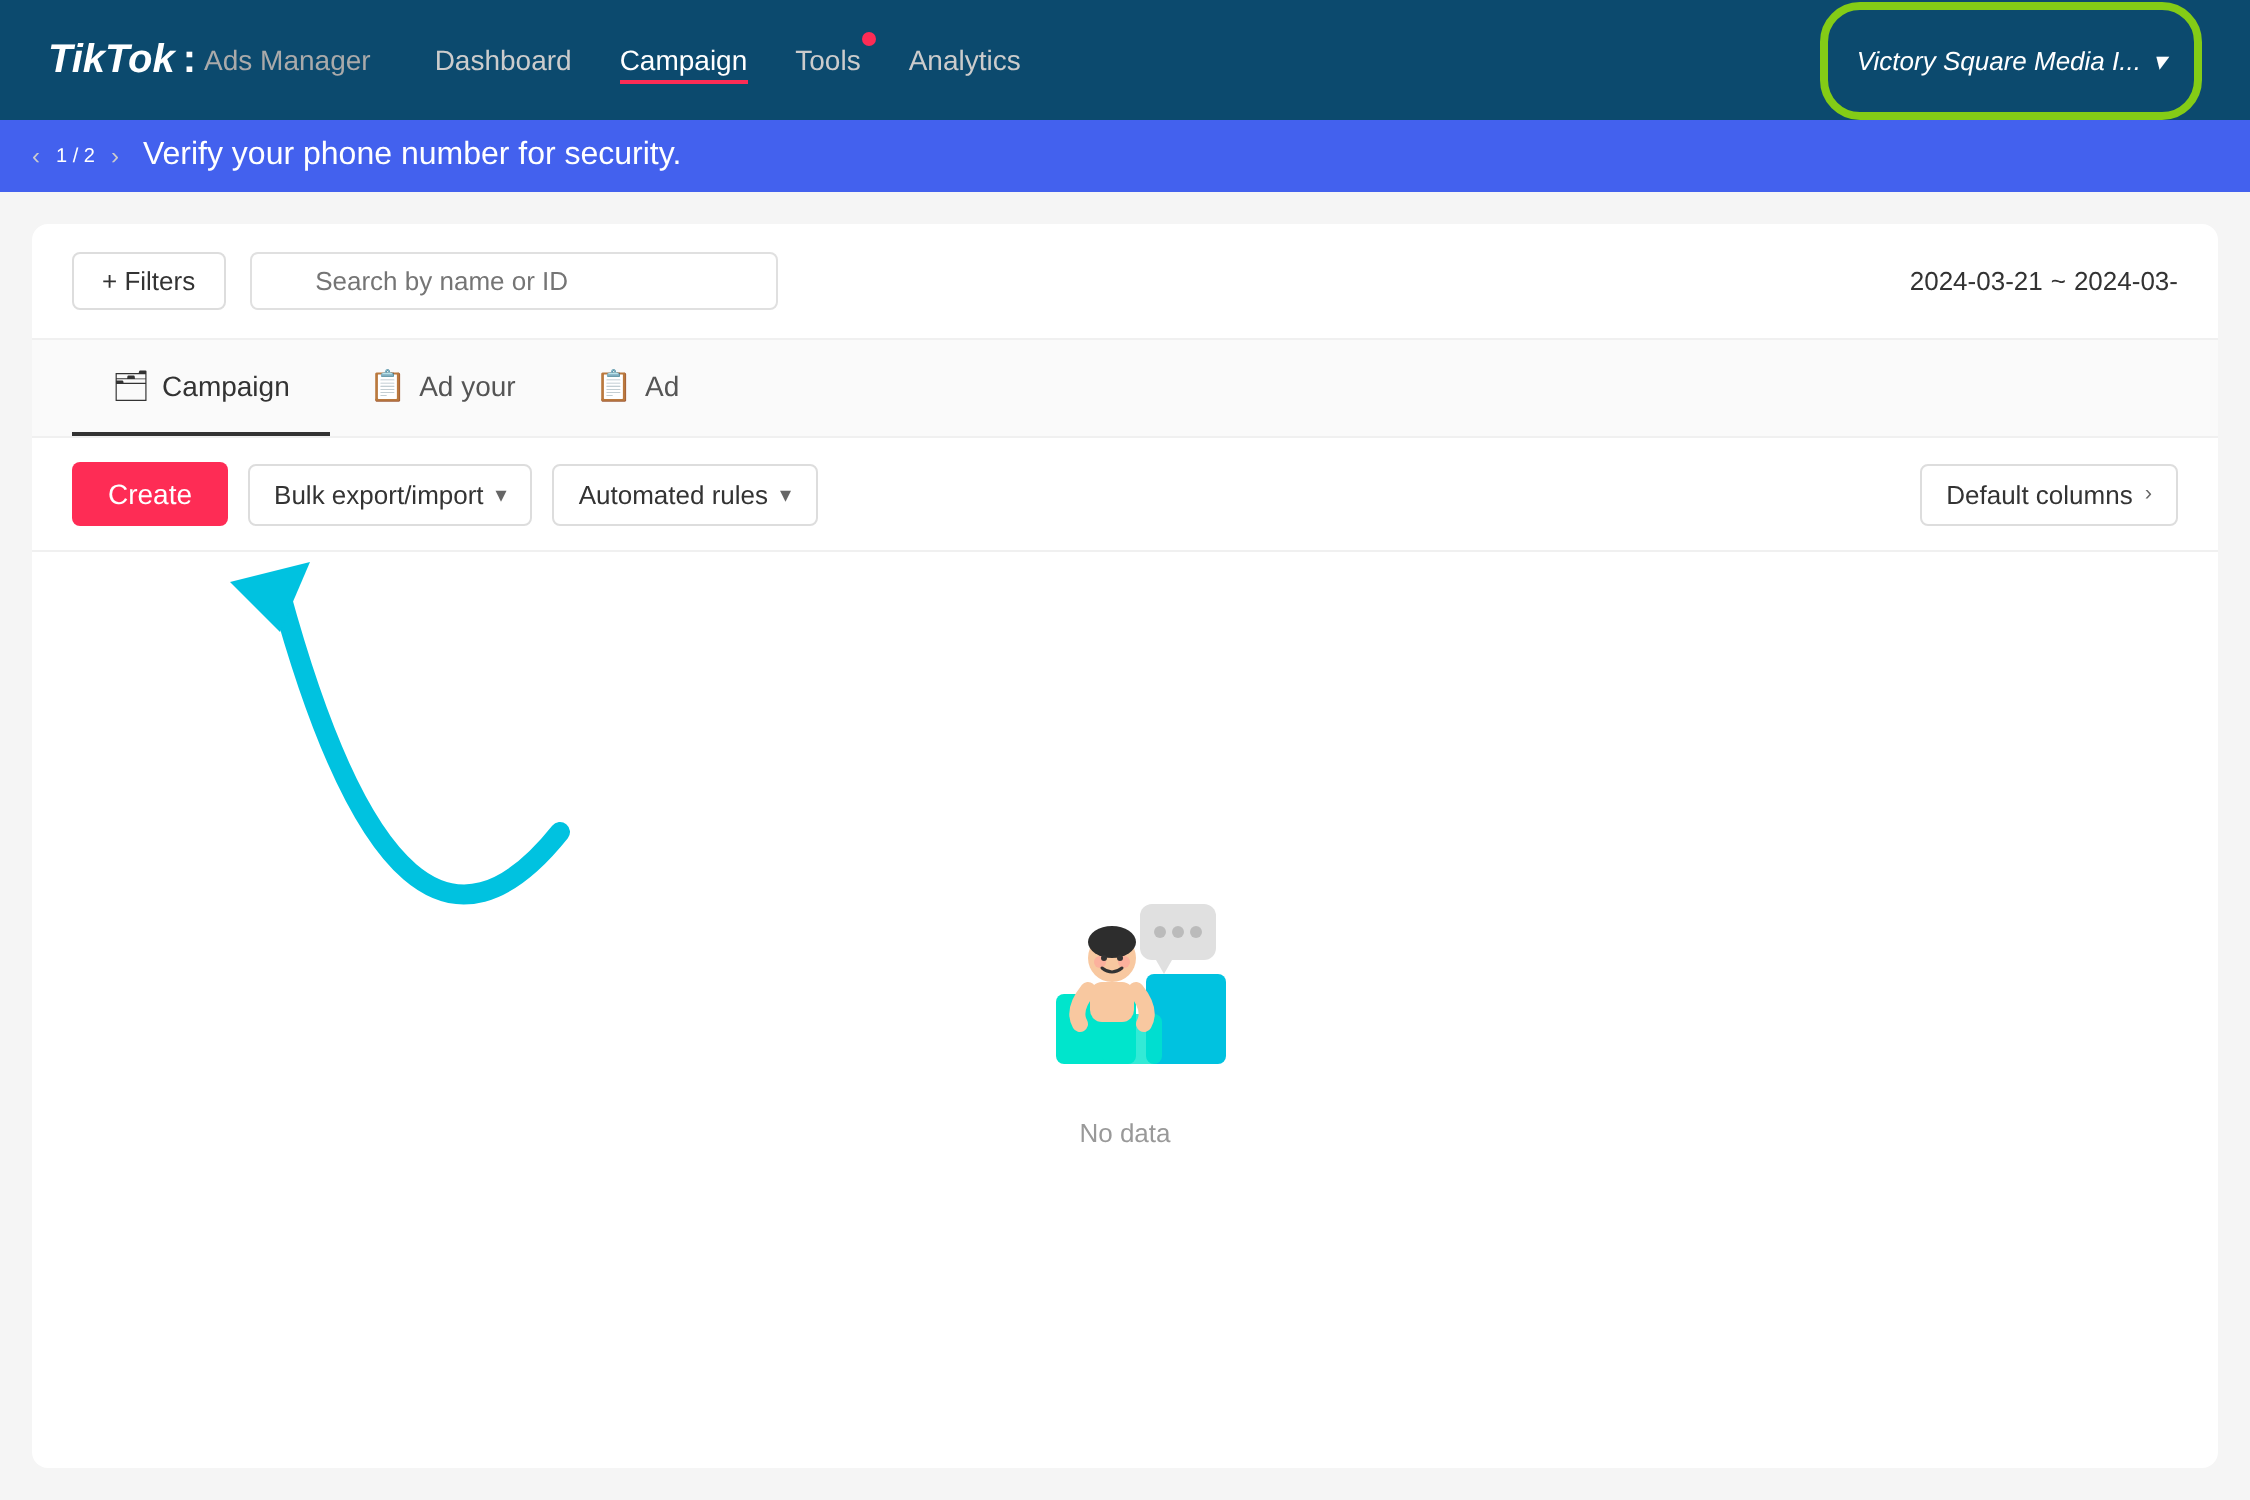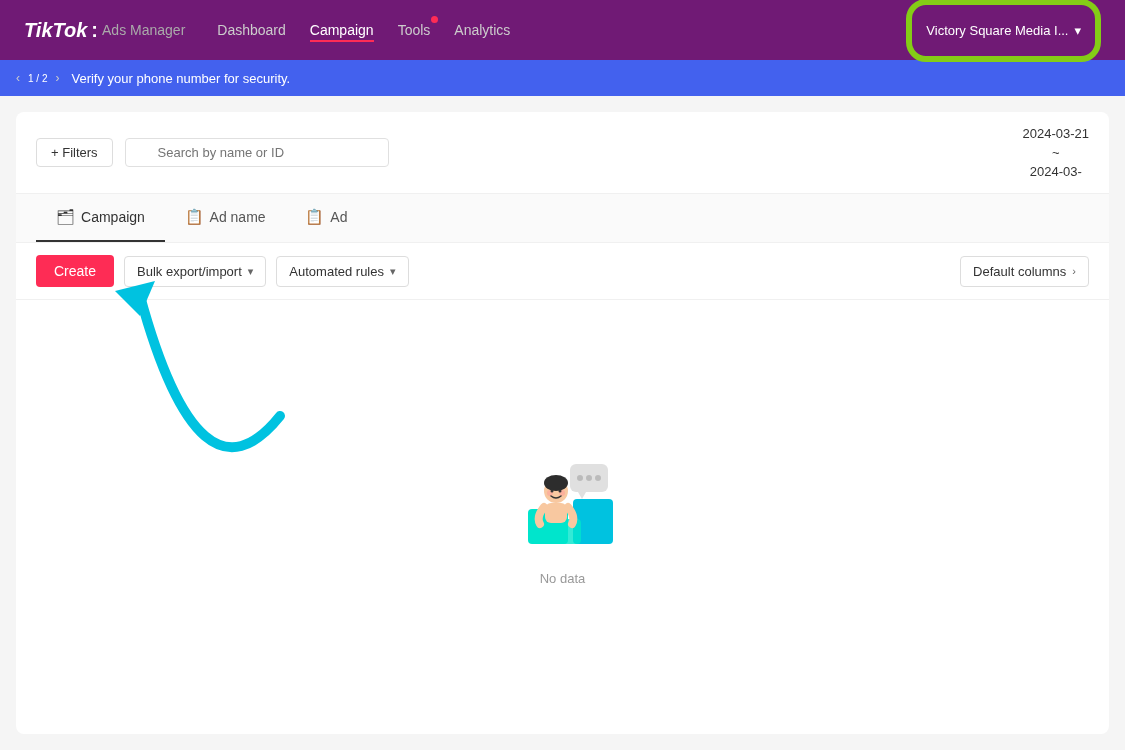--- a/index.html
+++ b/index.html
@@ -1,60 +1,61 @@
 <!DOCTYPE html>
 <html><head>
   <meta charset="utf-8">
   <style>
     * { box-sizing: border-box; margin: 0; padding: 0; }
     body { font-family: -apple-system, BlinkMacSystemFont, 'Segoe UI', sans-serif; background: #f0f0f0; width: 1125px; height: 750px; overflow: hidden; }
 
     
     .top-nav {
-      background: #701a75;
+      background: #0c4a6e;
       height: 60px;
       display: flex;
       align-items: center;
       padding: 0 24px;
       justify-content: space-between;
     }
     .nav-left { display: flex; align-items: center; gap: 32px; }
     .tiktok-logo { color: #fff; font-size: 20px; font-weight: 700; display: flex; align-items: center; gap: 4px; }
     .tiktok-logo .ads-manager { font-weight: 400; font-size: 14px; color: #aaa; }
     .nav-links { display: flex; align-items: center; gap: 24px; }
     .nav-link { color: #ccc; font-size: 14px; cursor: pointer; padding: 4px 0; text-decoration: none; }
     .nav-link.active { color: #fff; border-bottom: 2px solid #fe2c55; padding-bottom: 2px; }
     .tools-link { position: relative; }
     .tools-dot { width: 7px; height: 7px; background: #fe2c55; border-radius: 50%; position: absolute; top: -2px; right: -8px; }
     .account-btn {
       background: transparent;
-      border: 6px solid #84cc16;
+      border: 4px solid #84cc16;
       border-radius: 20px;
       color: #fff;
       padding: 18px 14px;
       font-size: 13px;
       cursor: pointer;
       display: flex;
       align-items: center;
       gap: 6px;
+      font-style: italic;
     }
 
     
     .notif-bar {
       background: #4361ee;
       height: 36px;
       display: flex;
       align-items: center;
       padding: 0 16px;
       gap: 12px;
     }
     .notif-nav { display: flex; align-items: center; gap: 8px; }
     .notif-arrow { color: #fff; font-size: 12px; cursor: pointer; background: none; border: none; color: #ccc; }
     .notif-page { color: #fff; font-size: 10px; }
-    .notif-text { color: #fff; font-size: 13px; }
+    .notif-text { color: #fff; font-size: 16px; }
 
     
     .main-wrapper {
       background: #f5f5f5;
       padding: 16px;
       height: calc(750px - 96px);
     }
     .content-card {
       background: #fff;
       border-radius: 8px;
@@ -104,21 +105,20 @@
       transform: translateY(-50%);
       color: #999;
       font-size: 13px;
     }
     .date-range {
       font-size: 13px;
       color: #333;
       display: flex;
       align-items: center;
       gap: 4px;
-      flex-direction: column;
     }
 
     
     .tabs-row {
       display: flex;
       align-items: center;
       padding: 0 20px;
       border-bottom: 1px solid #f0f0f0;
       background: #fafafa;
     }
@@ -267,21 +267,21 @@
       </div>
     </div>
 
     <div class="tabs-row">
       <div class="tab-item active">
         <span class="tab-icon">🗂</span>
         <span>Campaign</span>
       </div>
       <div class="tab-item">
         <span class="tab-icon">📋</span>
-        <span>Ad name</span>
+        <span>Ad your</span>
       </div>
       <div class="tab-item">
         <span class="tab-icon">📋</span>
         <span>Ad</span>
       </div>
     </div>
 
     <div class="action-row">
       <div class="action-left">
         <button class="create-btn">Create</button>

